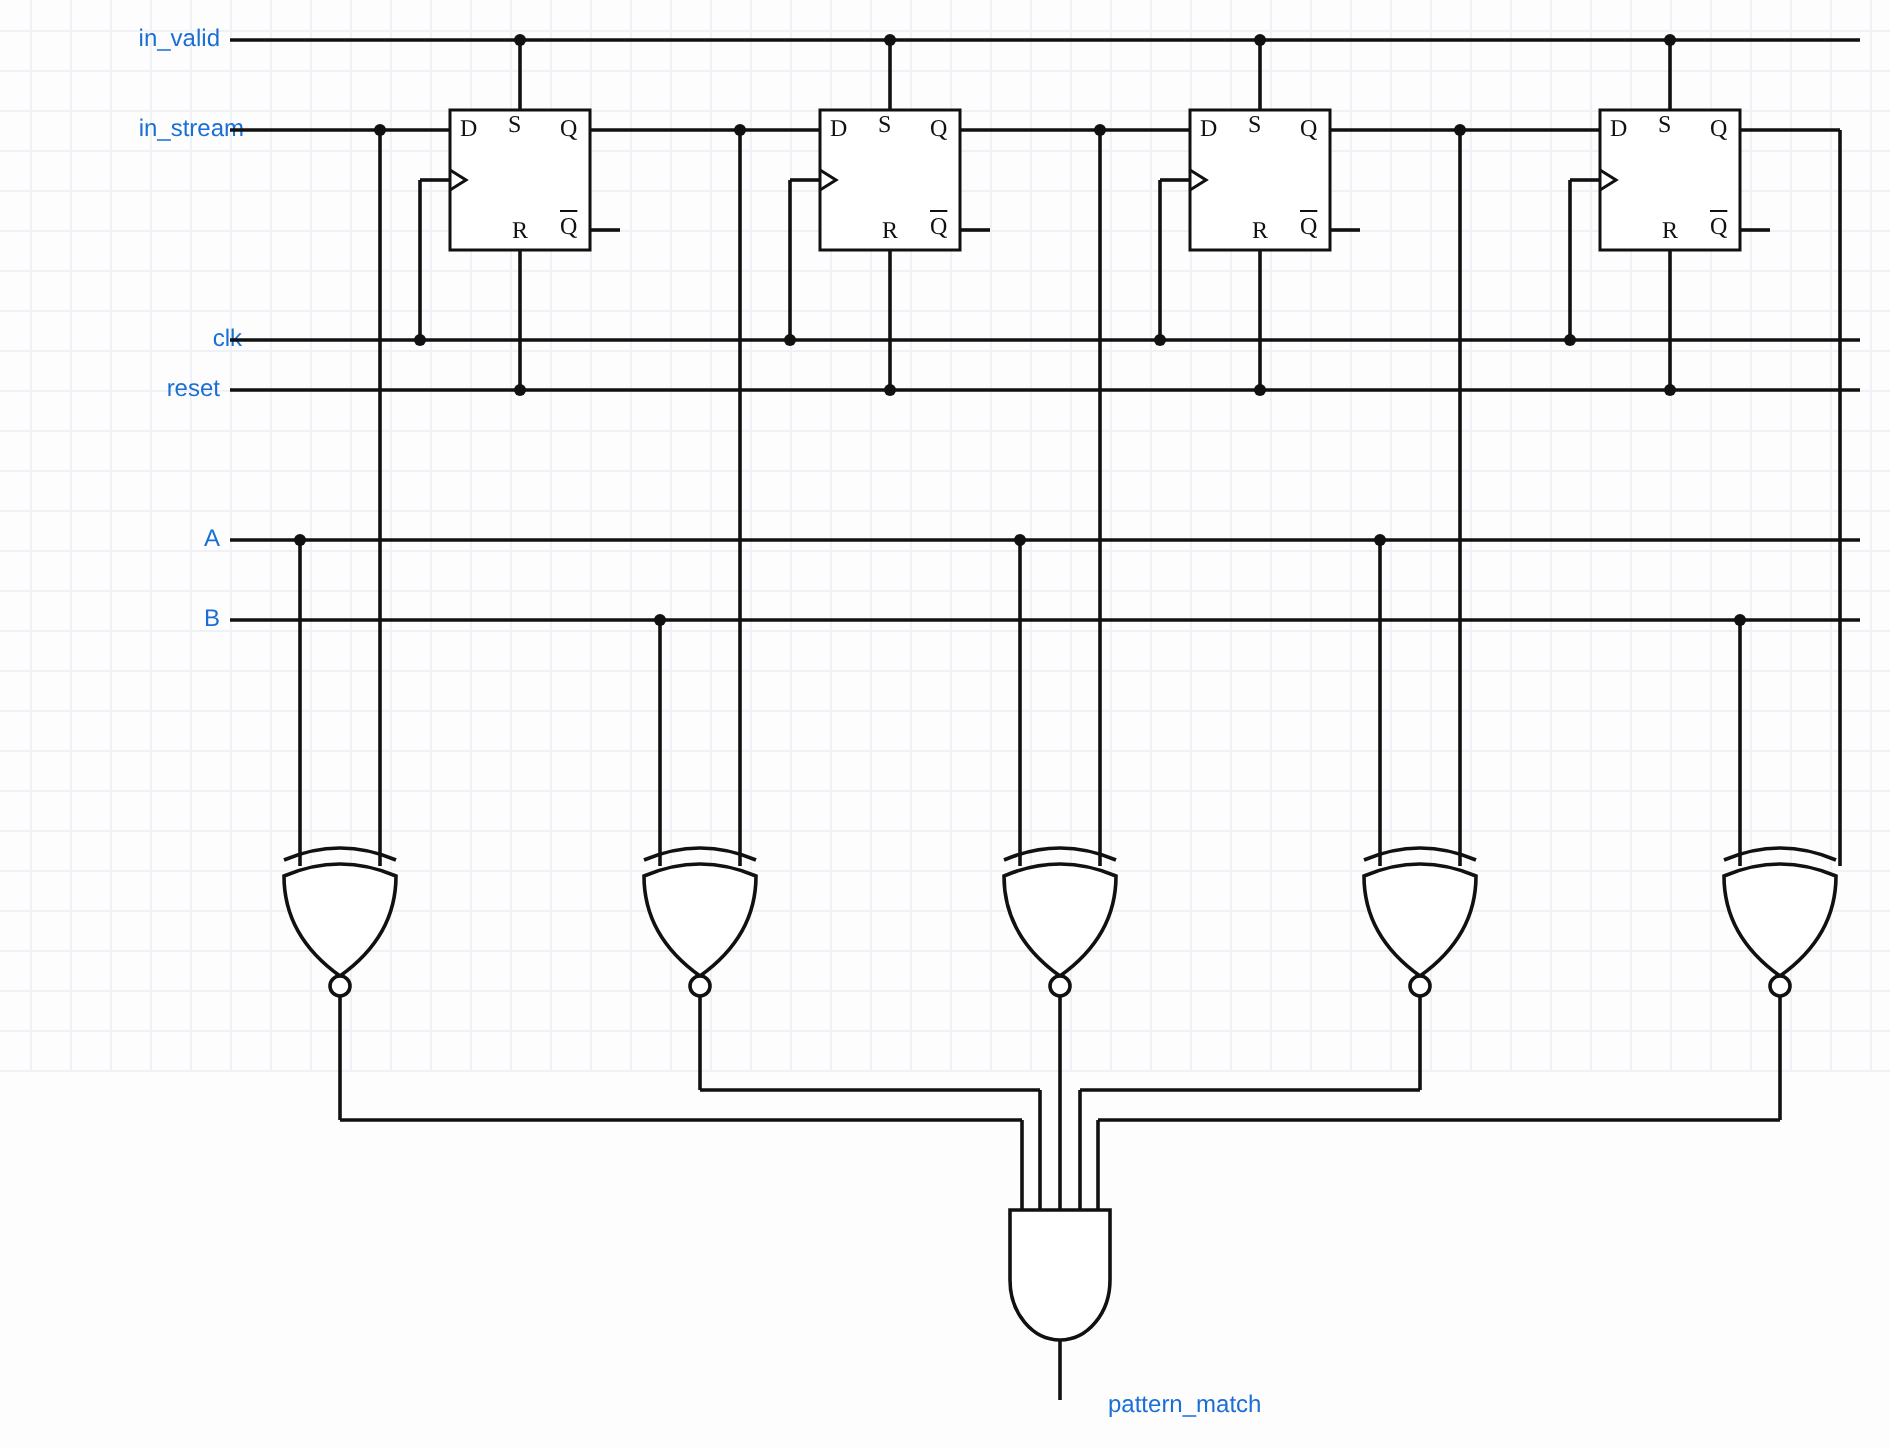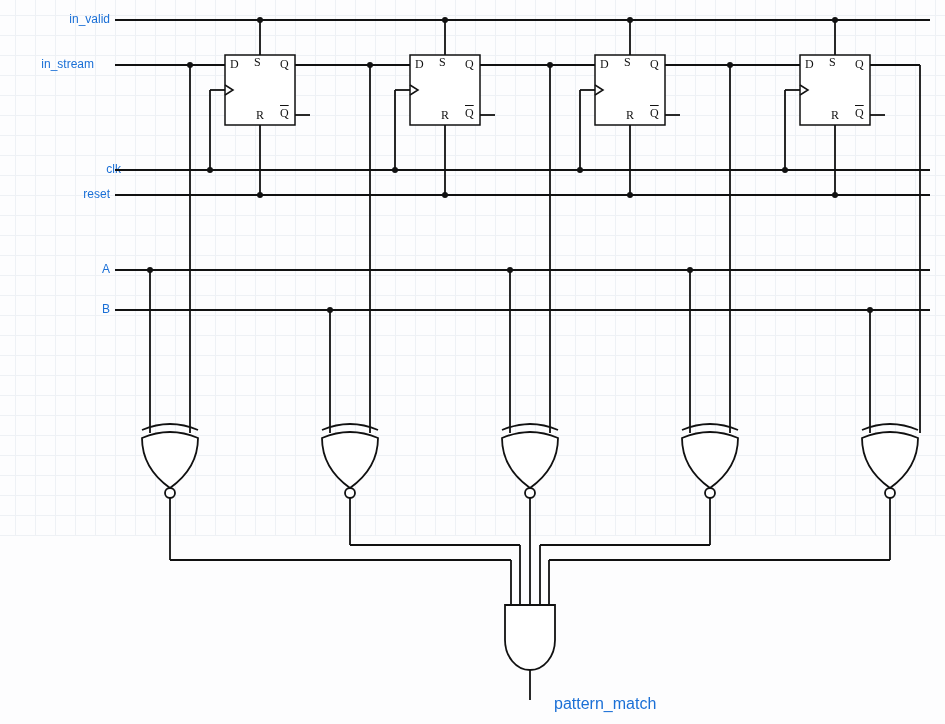--- a/index.html
+++ b/index.html
@@ -23,39 +23,39 @@
   svg { position: absolute; top: 0; left: 0; }
   .pin-label {
     position: absolute;
     font-size: 12px;
     color: #1a6fd6;
     text-align: right;
     white-space: nowrap;
   }
   .out-label {
     position: absolute;
-    font-size: 16px;
+    font-size: 12px;
     color: #1a6fd6;
     text-align: left;
     white-space: nowrap;
   }
   .ff-label {
     position: absolute;
     font-size: 12px;
     color: #111;
     font-family: "Times New Roman", serif;
   }
 </style>
 </head>
 <body>
 
 <div class="canvas">
 
 <div class="pin-label" style="left:20px; top:12px; width:90px;">in_valid</div>
-<div class="pin-label" style="left:4px; top:57px; width:90px;">in_stream</div>
+<div class="pin-label" style="left:32px; top:57px; width:90px;">in_stream</div>
 <div class="pin-label" style="left:31px; top:162px; width:90px;">clk</div>
 <div class="pin-label" style="left:20px; top:187px; width:90px;">reset</div>
 <div class="pin-label" style="left:20px; top:262px; width:90px;">A</div>
 <div class="pin-label" style="left:20px; top:302px; width:90px;">B</div>
 <div class="out-label" style="left:554px; top:695px;">pattern_match</div>
 
 <svg width="945" height="724">
   <defs>
     <g id="dff">
       <rect x="0" y="0" width="70" height="70" fill="#fff" stroke="#111" stroke-width="1.5"></rect>

